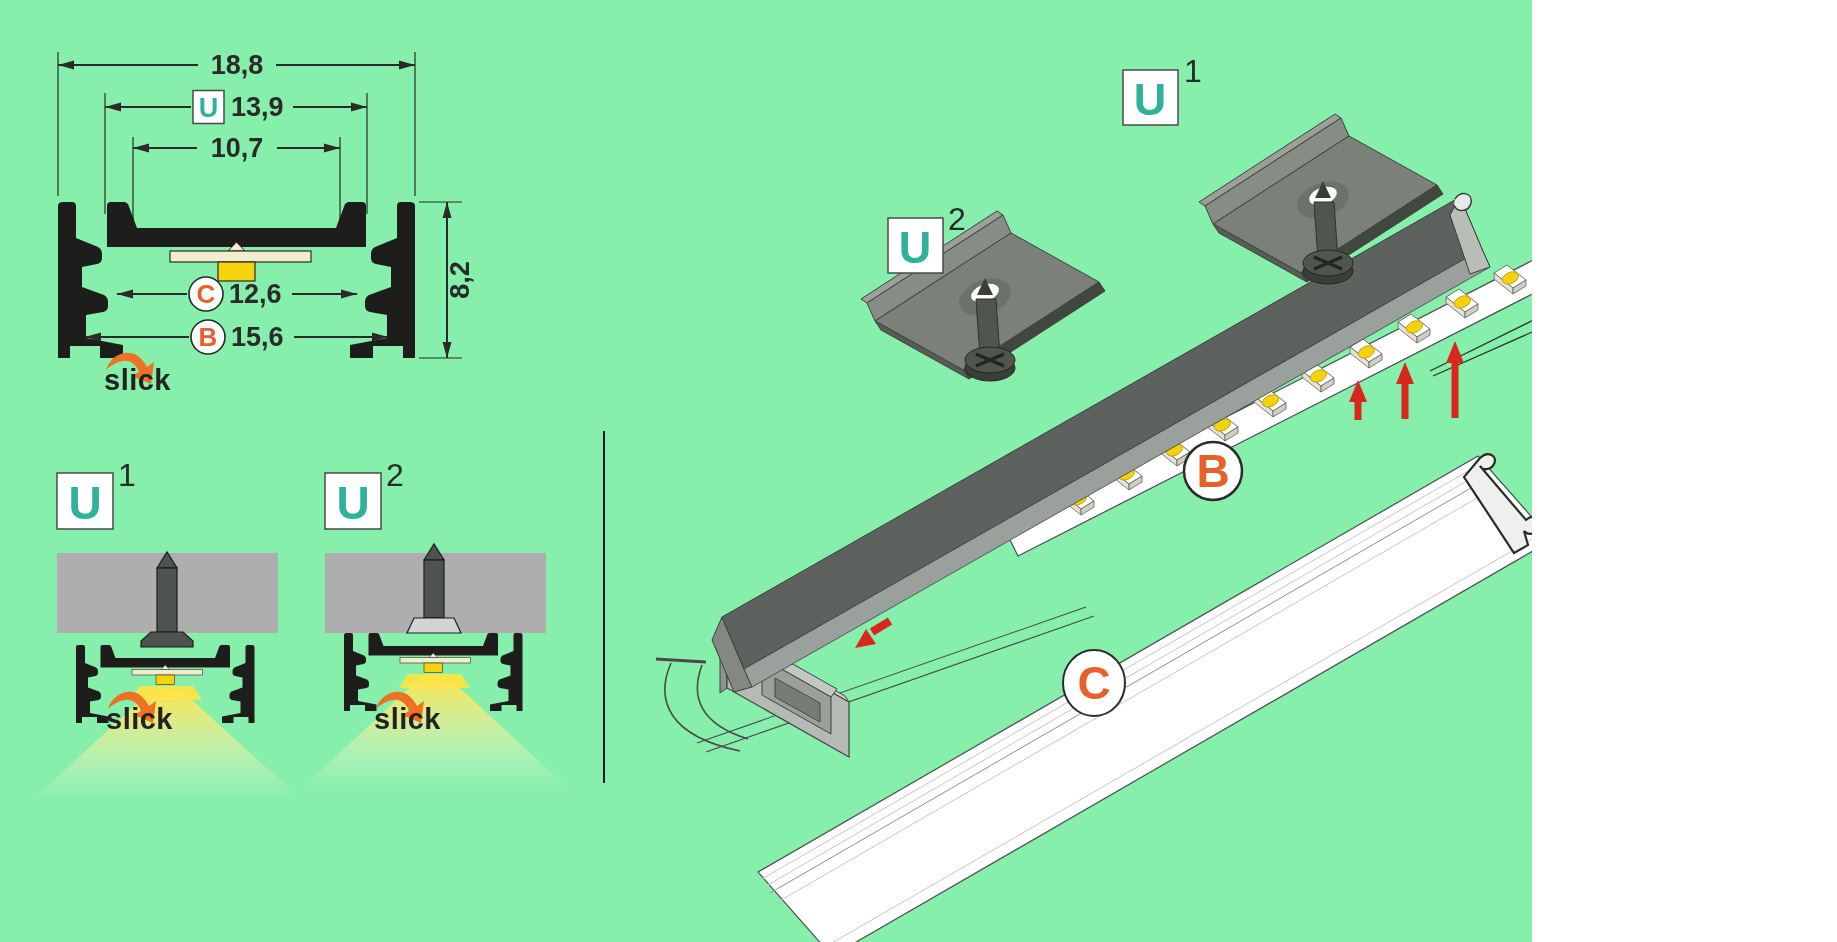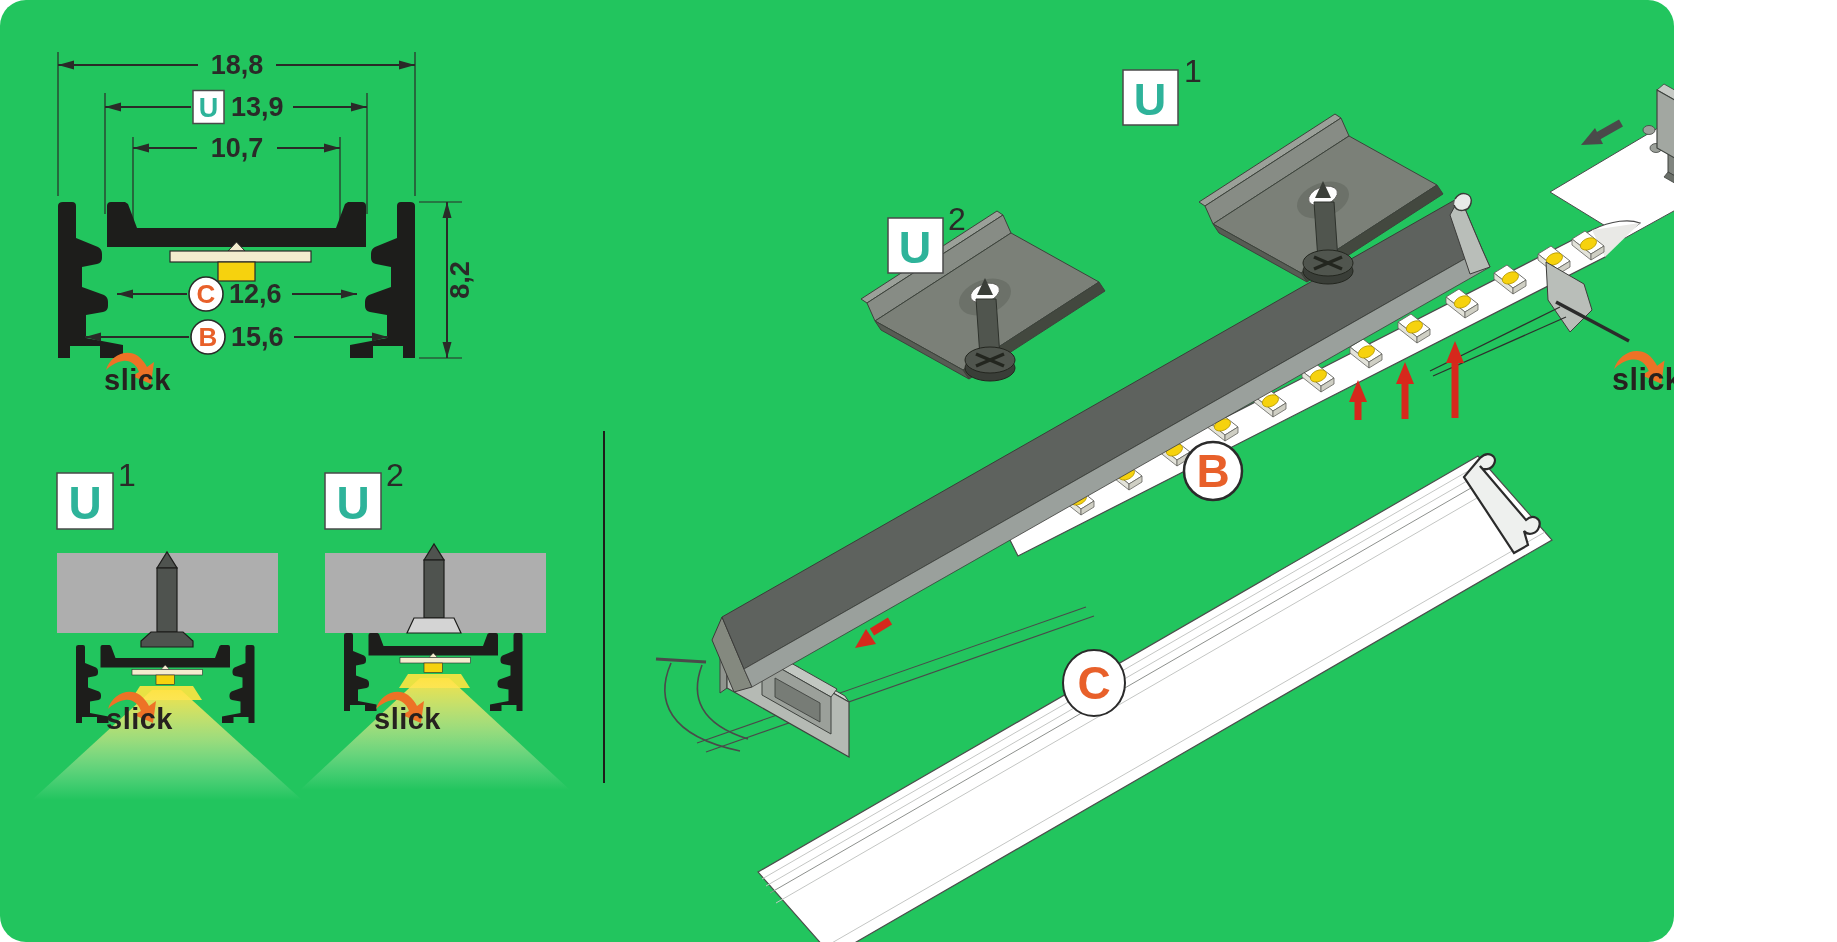--- a/index.html
+++ b/index.html
@@ -1,16 +1,16 @@
 <!DOCTYPE html>
 <html><head>
 <meta charset="utf-8">
 <style>
   html,body{margin:0;padding:0;background:#ffffff;}
-  .stage{position:relative;width:1674px;height:942px;background:#22c55e;overflow:hidden;border-radius:26px;}
+  .stage{position:relative;width:1532px;height:942px;background:#86efac;overflow:hidden;}
   svg{position:absolute;left:0;top:0;}
   svg text{font-family:"Liberation Sans", sans-serif;}
   .dimline{stroke:#2a2a28;stroke-width:2;fill:none;}
   .extline{stroke:#2a2a28;stroke-width:1.2;fill:none;}
   .dimhead{fill:#2a2a28;stroke:none;}
   .dimtext{font-size:27px;font-weight:600;fill:#2a2a28;}
   .suptext{font-size:32px;font-weight:400;fill:#2a2a28;}
   .circletext{font-size:26px;font-weight:700;fill:#e8602a;}
   .bigletter{font-size:46px;font-weight:700;fill:#e8602a;}
   .ubox{fill:#ffffff;stroke:#4a4a4a;stroke-width:1.5;}

